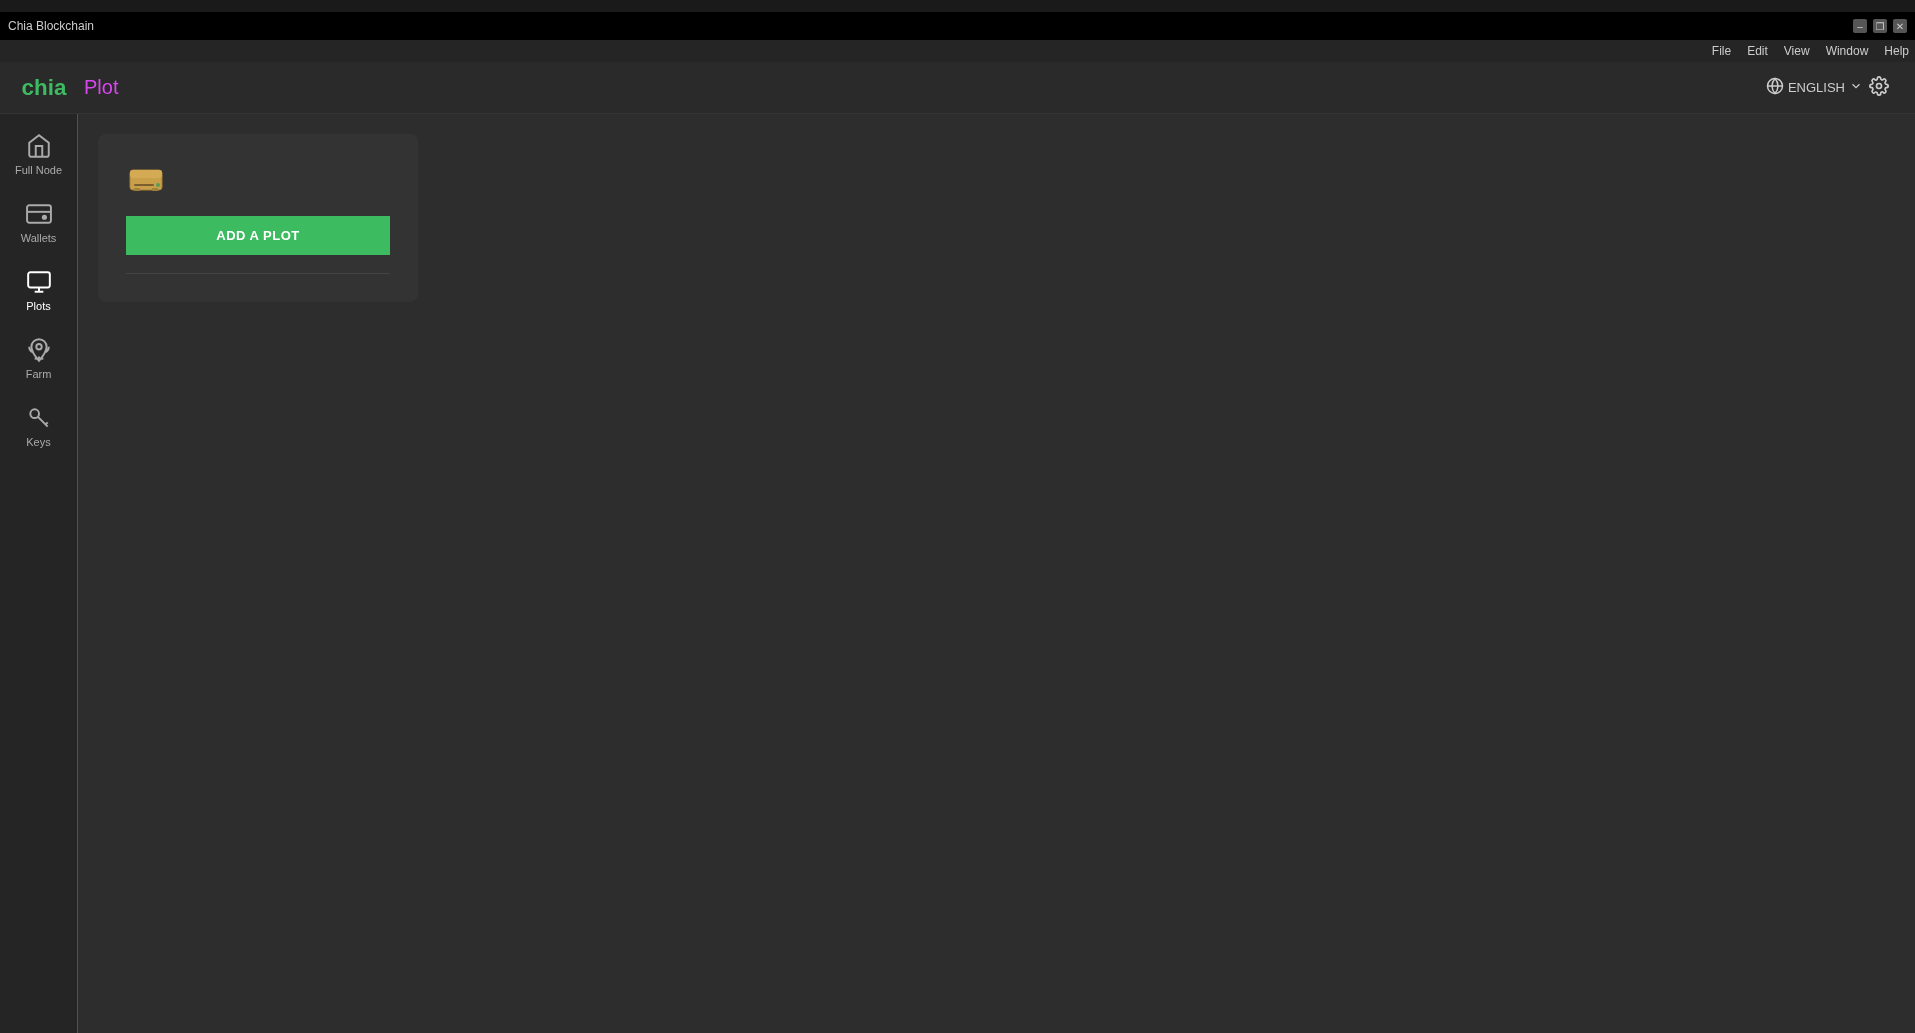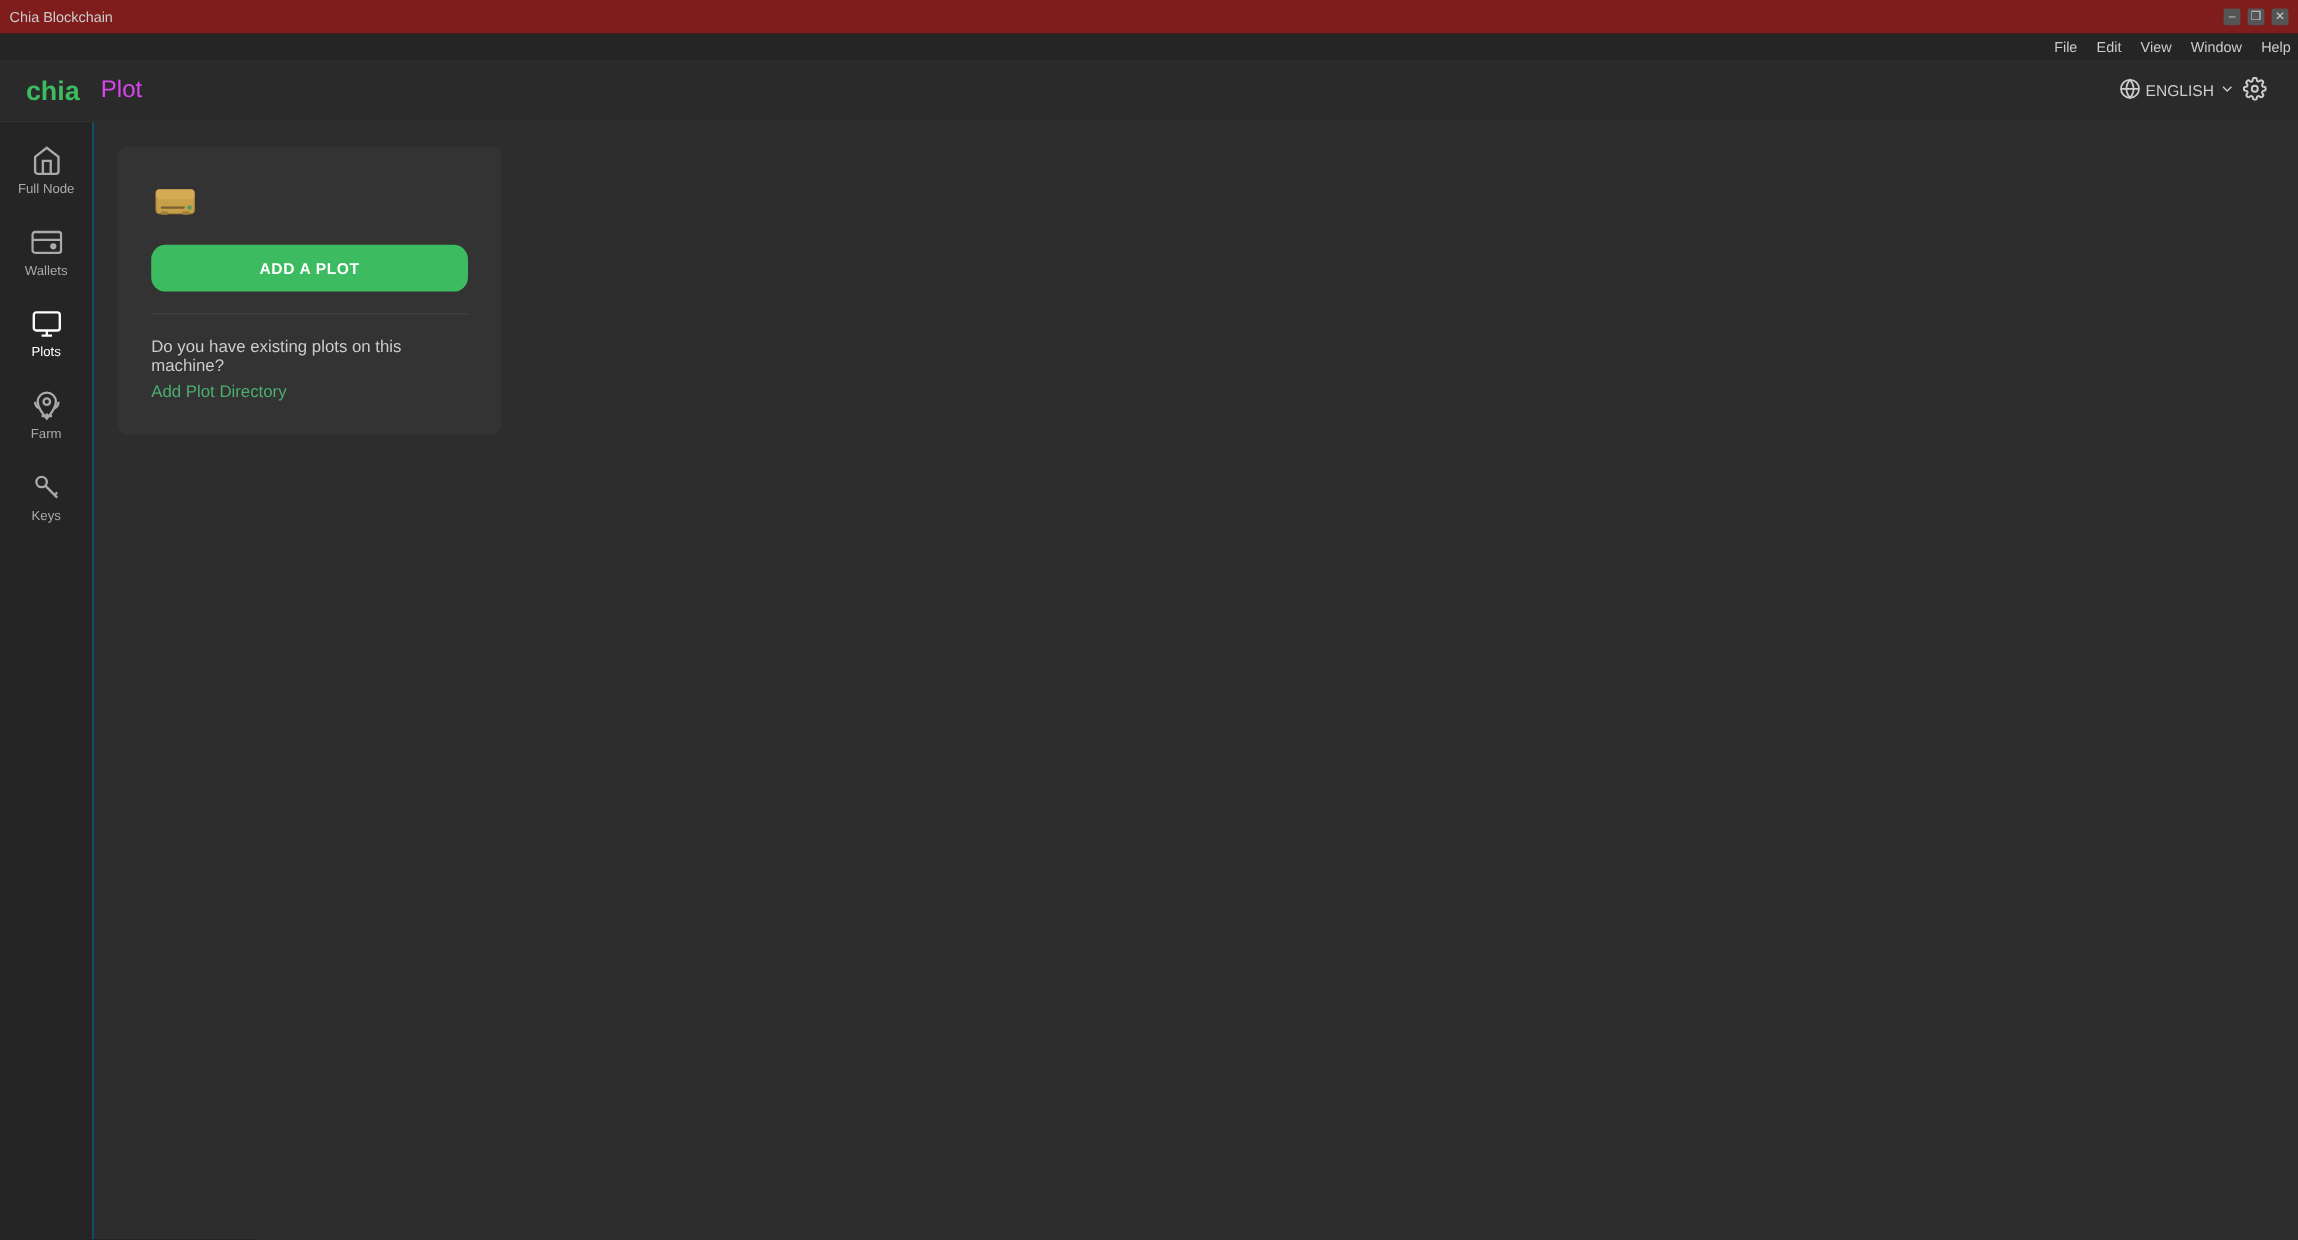--- a/index.html
+++ b/index.html
@@ -14,23 +14,24 @@
       background: #1a1a1a;
       font-family: -apple-system, BlinkMacSystemFont, 'Segoe UI', sans-serif;
       overflow: hidden;
     }
 
     
     .title-bar {
       display: flex;
       align-items: center;
       justify-content: space-between;
-      background: #7f1d1d;
+      background: #000000;
       height: 28px;
       padding: 0 8px;
+      margin-top: 12px;
       -webkit-app-region: drag;
     }
 
     .title-bar-text {
       color: #ccc;
       font-size: 12px;
     }
 
     .title-bar-controls {
       display: flex;
@@ -221,21 +222,21 @@
     .learn-more-link {
       color: #4caf70;
       text-decoration: none;
       cursor: pointer;
     }
 
     .add-plot-btn {
       background: #3dbb61;
       color: #fff;
       border: none;
-      border-radius: 12px;
+      border-radius: 0;
       padding: 12px 16px;
       font-size: 13px;
       font-weight: 600;
       letter-spacing: 0.5px;
       cursor: pointer;
       text-transform: uppercase;
       width: 100%;
     }
 
     .divider {
@@ -402,24 +403,20 @@
             <rect x="8" y="26" width="6" height="3" rx="1" fill="#a0803a"></rect>
             <rect x="26" y="26" width="6" height="3" rx="1" fill="#a0803a"></rect>
           </svg>
         </div>
 
 
         <button class="add-plot-btn">ADD A PLOT</button>
 
         <hr class="divider">
 
-        <div class="existing-plots-section">
-          <span class="existing-plots-text">Do you have existing plots on this machine?</span>
-          <a class="add-plot-directory-link">Add Plot Directory</a>
-        </div>
 
       </div>
 
     </main>
 
   </div>
 
 </div>
 
 </body></html>

